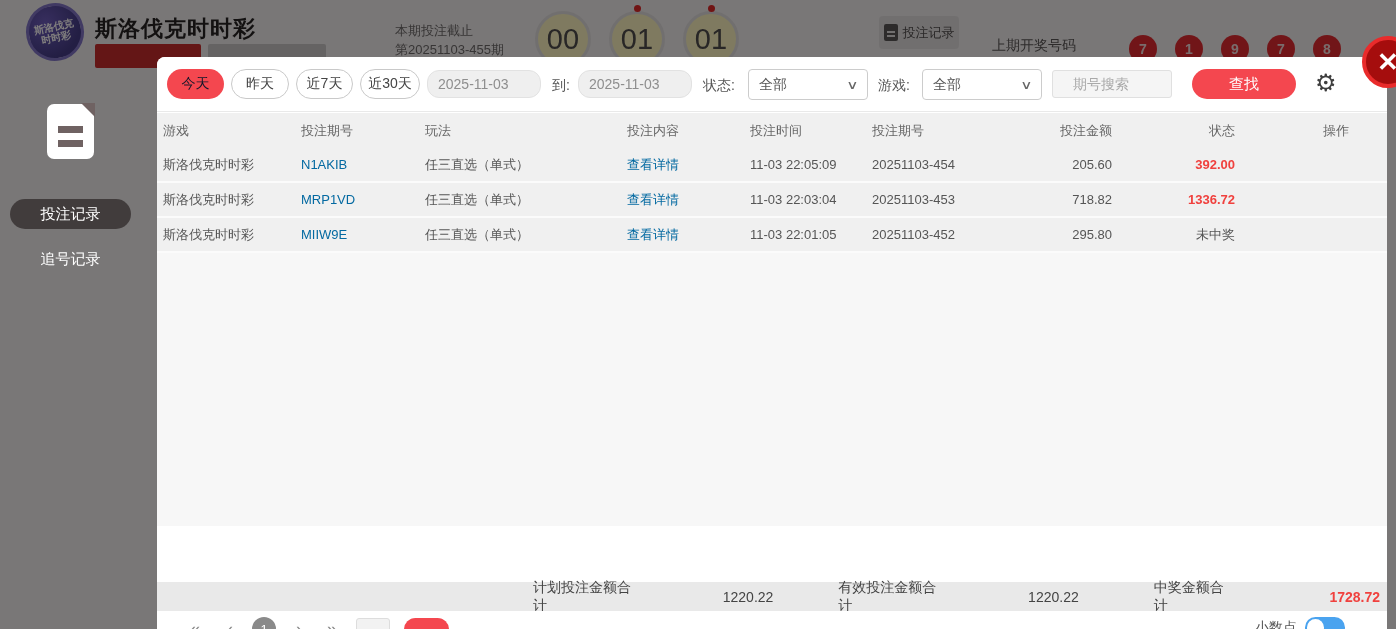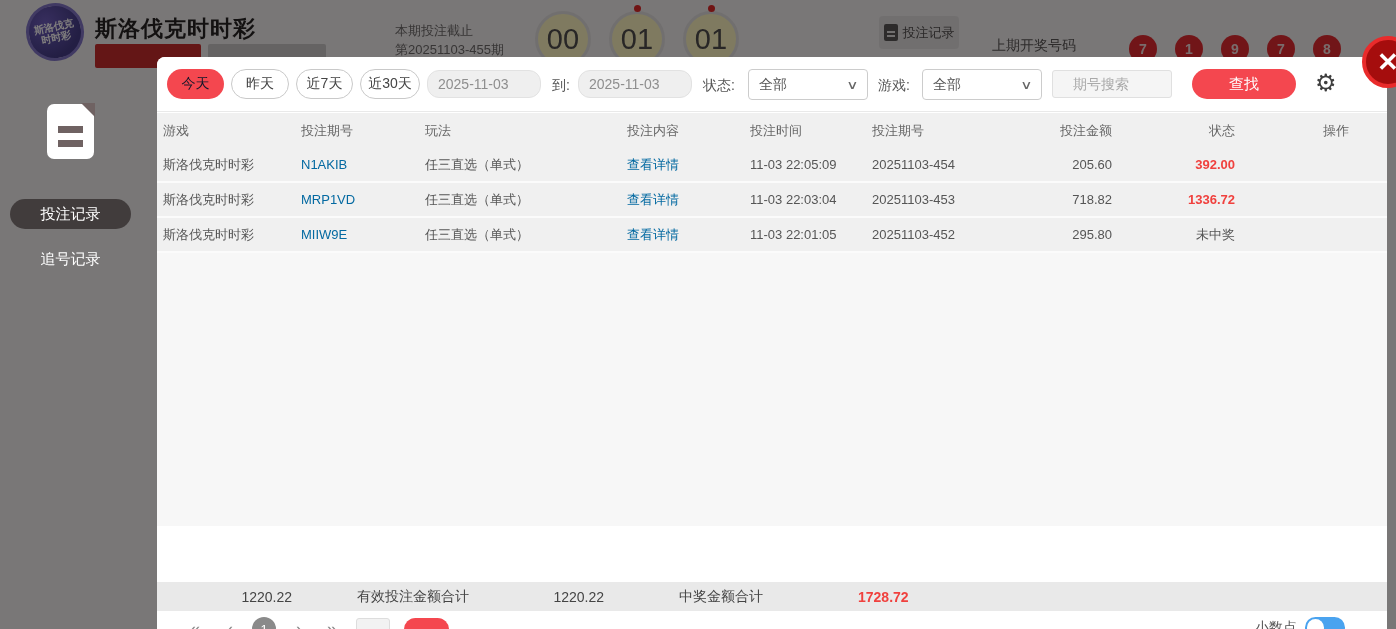--- a/index.html
+++ b/index.html
@@ -234,20 +234,21 @@
         <div class="c c4"><a class="lnk">查看详情</a></div>
         <div class="c c5">11-03 22:01:05</div>
         <div class="c c6">20251103-452</div>
         <div class="c c7">295.80</div>
         <div class="c c8 status">未中奖</div>
         <div class="c c9"></div>
       </div>
     </div>
 
     <div class="summary">
+      <span class="sum-label sl1">计划投注金额合计</span>
       <span class="sum-val sv1">1220.22</span>
       <span class="sum-label sl2">有效投注金额合计</span>
       <span class="sum-val sv2">1220.22</span>
       <span class="sum-label sl3">中奖金额合计</span>
       <span class="sum-val sv3">1728.72</span>
     </div>
 
     <div class="pager">
       <span class="pg p-first">«</span>
       <span class="pg p-prev">‹</span>

